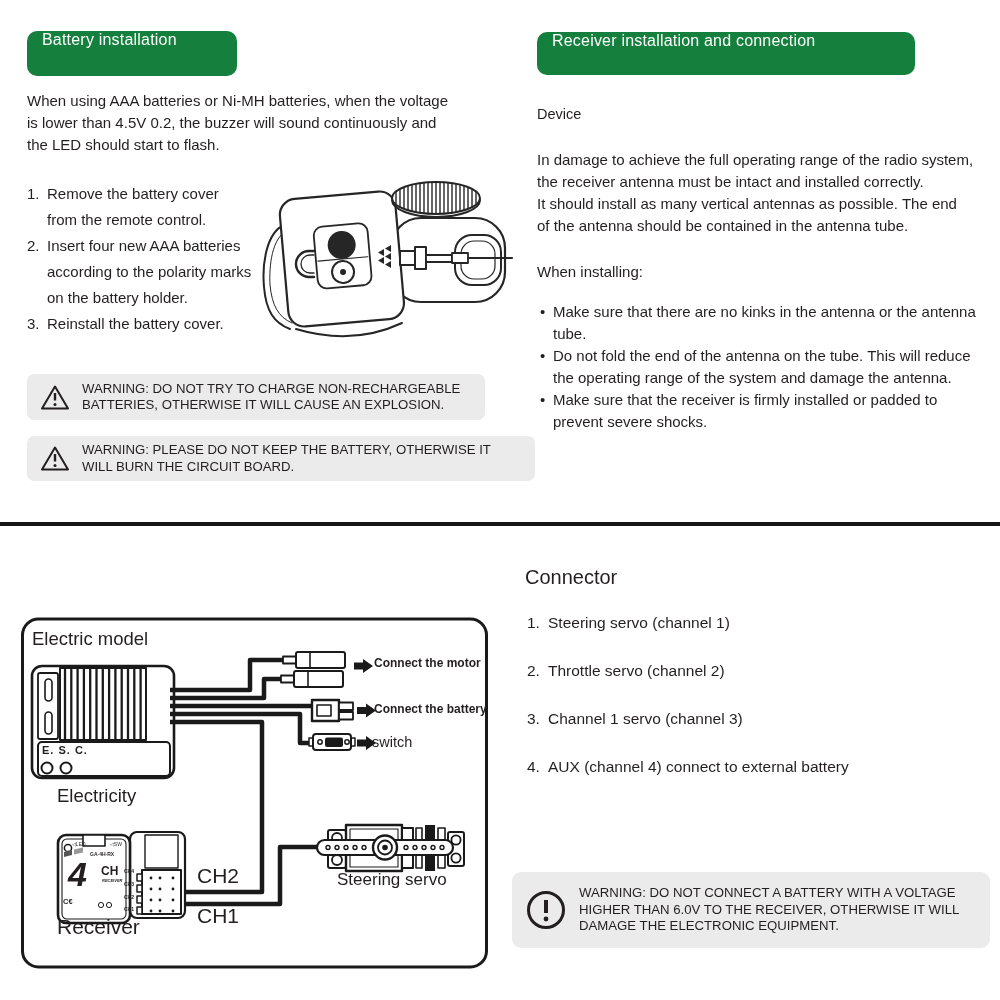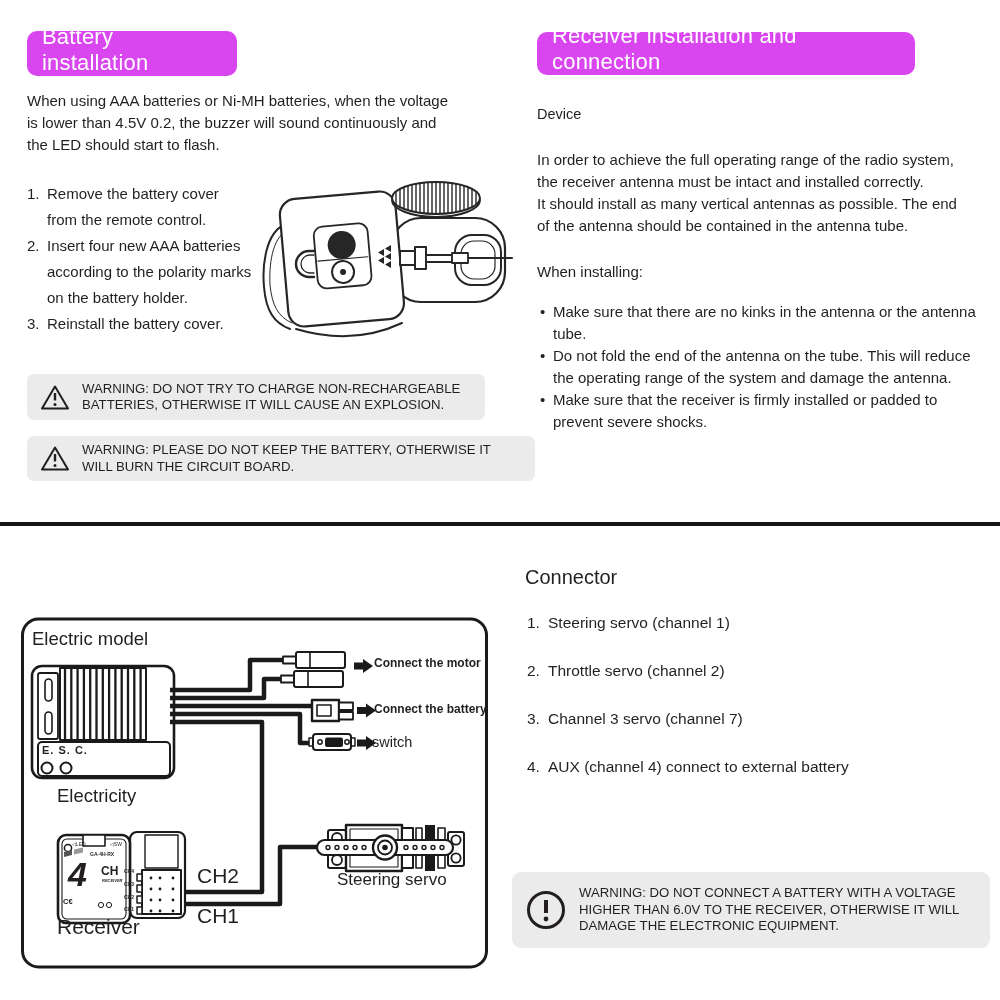--- a/index.html
+++ b/index.html
@@ -1,19 +1,19 @@
 <!DOCTYPE html>
 <html><head>
 <meta charset="utf-8">
 <style>
   html,body{margin:0;padding:0;background:#fff}
   body{width:1000px;height:1000px;position:relative;font-family:"Liberation Sans",sans-serif;color:#231f20;overflow:hidden}
   .abs{position:absolute}
   .pre{white-space:pre-line}
-  .pill{position:absolute;background:#d946ef;color:#fdfdfd;border-radius:10px;display:flex;align-items:flex-end;padding:0 15px;box-sizing:border-box;font-size:22px;letter-spacing:.2px}
+  .pill{position:absolute;background:#15803d;color:#fdfdfd;border-radius:10px;display:flex;align-items:flex-start;padding:0 15px;box-sizing:border-box;font-size:16px;letter-spacing:.2px}
   .body15{font-size:15px;line-height:22px}
   .step{display:flex;align-items:flex-start;font-size:15px;line-height:26px}
   .step .n{width:20px;flex:none}
   .bullet{display:flex;align-items:flex-start;font-size:15px;line-height:22px}
   .bullet .m{width:13px;flex:none}
   .warn{position:absolute;background:#ebebeb;border-radius:7px;display:flex;align-items:center;gap:12px;padding:12px 13px;box-sizing:border-box}
   .warn .txt{font-size:13.2px;line-height:16.5px;white-space:pre-line}
   .citem{display:flex;font-size:15.5px;line-height:22px;margin-bottom:26px}
   .citem .n{width:21px;flex:none}
   .divider{position:absolute;left:0;top:522px;width:1000px;height:4px;background:#161616}
@@ -138,21 +138,21 @@
   <div class="txt">WARNING: PLEASE DO NOT KEEP THE BATTERY, OTHERWISE IT
 WILL BURN THE CIRCUIT BOARD.</div>
 </div>
 
 <div class="pill" style="left:537px;top:32px;width:378px;height:43px">
   <span>Receiver installation and connection</span>
 </div>
 
 <div class="abs" style="left:537px;top:106px;font-size:14.5px">Device</div>
 
-<div class="abs body15 pre" style="left:537px;top:149px;width:460px">In order to achieve the full operating range of the radio system,
+<div class="abs body15 pre" style="left:537px;top:149px;width:460px">In damage to achieve the full operating range of the radio system,
 the receiver antenna must be intact and installed correctly.
 It should install as many vertical antennas as possible.  The end
 of the antenna should be contained in the antenna tube.</div>
 
 <div class="abs body15" style="left:537px;top:261px">When installing:</div>
 
 <div class="abs" style="left:540px;top:301px;width:455px">
   <div class="bullet">
       <span class="m">•</span>
       <span class="pre">Make sure that there are no kinks in the antenna or the antenna
@@ -336,21 +336,21 @@
   <div class="citem">
       <span class="n">1.</span>
       <span>Steering servo (channel 1)</span>
     </div>
   <div class="citem">
       <span class="n">2.</span>
       <span>Throttle servo (channel 2)</span>
     </div>
   <div class="citem">
       <span class="n">3.</span>
-      <span>Channel 3 servo (channel 7)</span>
+      <span>Channel 1 servo (channel 3)</span>
     </div>
   <div class="citem">
       <span class="n">4.</span>
       <span>AUX (channel 4) connect to external battery</span>
     </div>
 </div>
 
 <div class="warn" style="left:512px;top:872px;width:478px;height:76px;border-radius:9px">
   <svg width="42" height="42" viewBox="0 0 42 42">
     <circle cx="21" cy="21" r="17.5" fill="none" stroke="#231f20" stroke-width="3"></circle>

